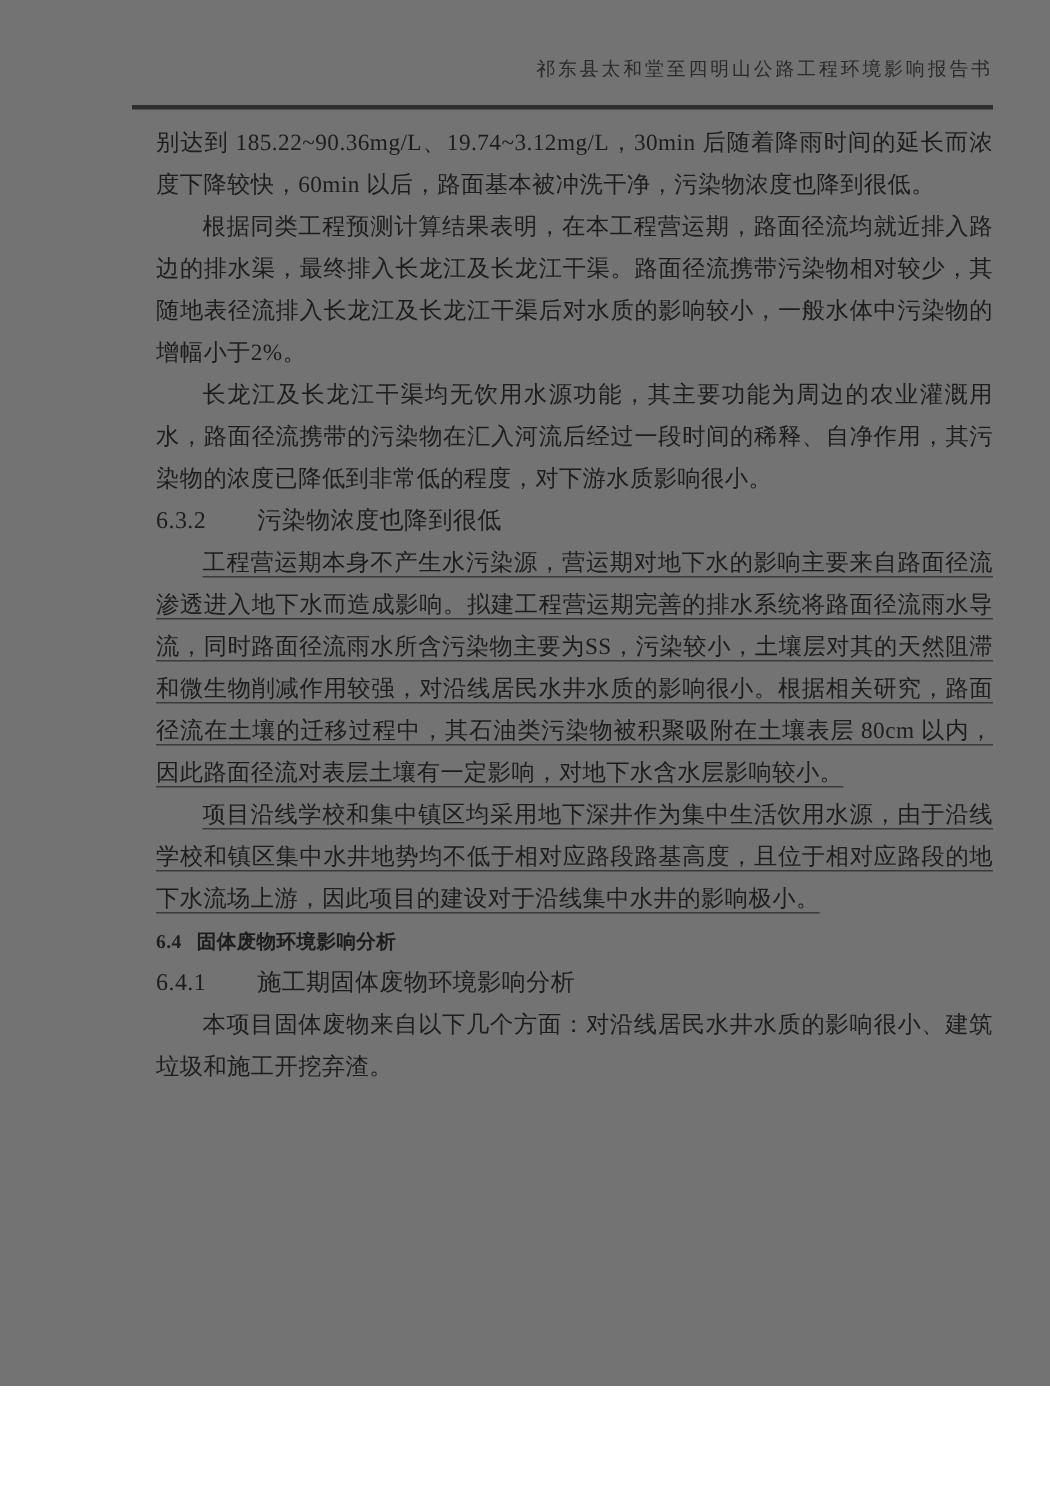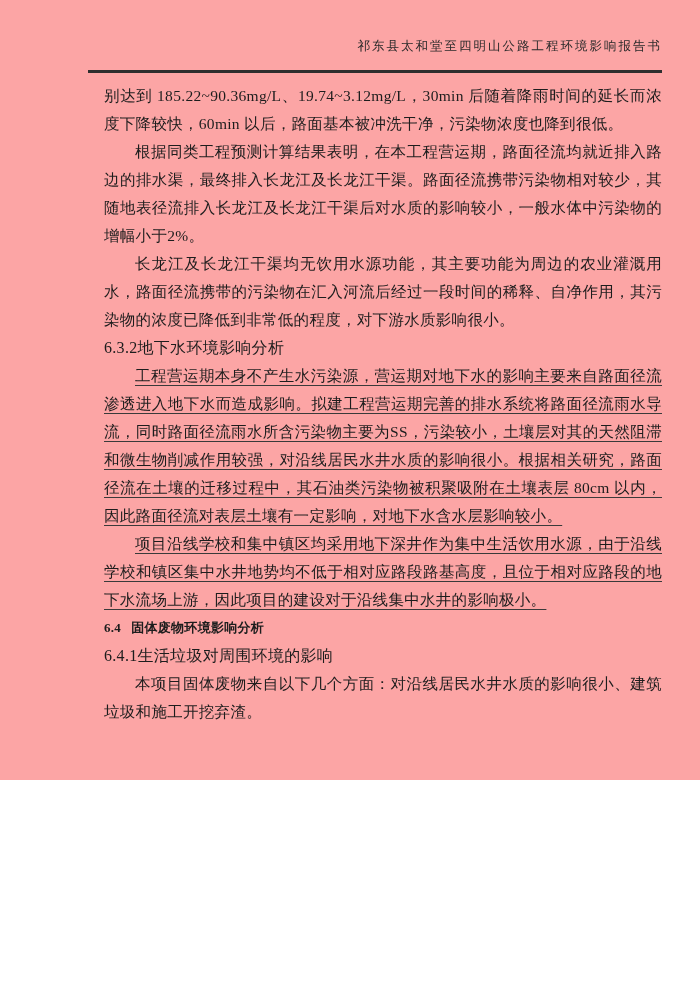--- a/index.html
+++ b/index.html
@@ -3,22 +3,22 @@
 <meta charset="utf-8">
 <style>
   html, body {
     margin: 0;
     padding: 0;
     background: #ffffff;
   }
   .page {
     position: relative;
     width: 700px;
-    height: 780px;
-    background: #fca5a5;
+    height: 924px;
+    background: #737373;
     font-family: "Liberation Serif", "DejaVu Serif", serif;
     color: #1d1d1d;
     overflow: hidden;
   }
   .page-header {
     position: absolute;
     top: 38px;
     left: 88px;
     right: 38px;
     text-align: right;
@@ -58,21 +58,21 @@
     text-decoration-skip-ink: none;
     text-decoration-color: #3a3a3a;
   }
   .heading {
     margin: 0;
     font-weight: normal;
     font-size: 16px;
     line-height: 28px;
   }
   .heading .sec-num {
-    margin-right: 0;
+    margin-right: 34px;
   }
   .heading.level-2 {
     font-weight: bold;
     font-size: 13px;
   }
   .heading.level-2 .sec-num {
     margin-right: 10px;
   }
   .sub-item {
     margin: 0;
@@ -100,34 +100,34 @@
 
   <div class="content">
 
     <p class="para no-indent">别达到 185.22~90.36mg/L、19.74~3.12mg/L，30min 后随着降雨时间的延长而浓度下降较快，60min 以后，路面基本被冲洗干净，污染物浓度也降到很低。</p>
 
     <p class="para">根据同类工程预测计算结果表明，在本工程营运期，路面径流均就近排入路边的排水渠，最终排入长龙江及长龙江干渠。路面径流携带污染物相对较少，其随地表径流排入长龙江及长龙江干渠后对水质的影响较小，一般水体中污染物的增幅小于2%。</p>
 
     <p class="para">长龙江及长龙江干渠均无饮用水源功能，其主要功能为周边的农业灌溉用水，路面径流携带的污染物在汇入河流后经过一段时间的稀释、自净作用，其污染物的浓度已降低到非常低的程度，对下游水质影响很小。</p>
 
     <h3 class="heading level-3">
-      <span class="sec-num">6.3.2</span><span>地下水环境影响分析</span>
+      <span class="sec-num">6.3.2</span><span>污染物浓度也降到很低</span>
     </h3>
 
 
     <p class="para underlined">工程营运期本身不产生水污染源，营运期对地下水的影响主要来自路面径流渗透进入地下水而造成影响。拟建工程营运期完善的排水系统将路面径流雨水导流，同时路面径流雨水所含污染物主要为SS，污染较小，土壤层对其的天然阻滞和微生物削减作用较强，对沿线居民水井水质的影响很小。根据相关研究，路面径流在土壤的迁移过程中，其石油类污染物被积聚吸附在土壤表层 80cm 以内，因此路面径流对表层土壤有一定影响，对地下水含水层影响较小。</p>
 
     <p class="para underlined">项目沿线学校和集中镇区均采用地下深井作为集中生活饮用水源，由于沿线学校和镇区集中水井地势均不低于相对应路段路基高度，且位于相对应路段的地下水流场上游，因此项目的建设对于沿线集中水井的影响极小。</p>
 
     <h2 class="heading level-2">
       <span class="sec-num">6.4</span><span>固体废物环境影响分析</span>
     </h2>
 
     <h3 class="heading level-3">
-      <span class="sec-num">6.4.1</span><span>生活垃圾对周围环境的影响</span>
+      <span class="sec-num">6.4.1</span><span>施工期固体废物环境影响分析</span>
     </h3>
 
     <p class="para">本项目固体废物来自以下几个方面：对沿线居民水井水质的影响很小、建筑垃圾和施工开挖弃渣。</p>
 
 
   </div>
 
   <div class="page-number">119</div>
 
 </div>

